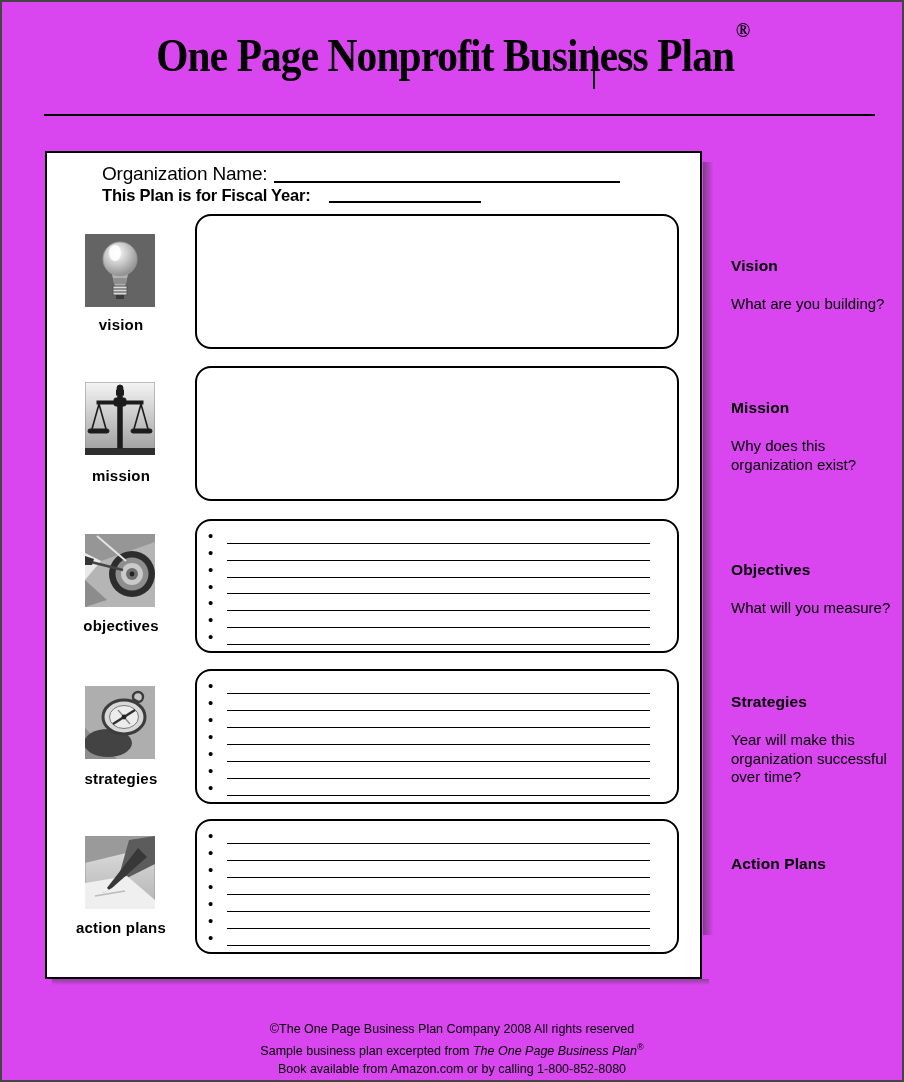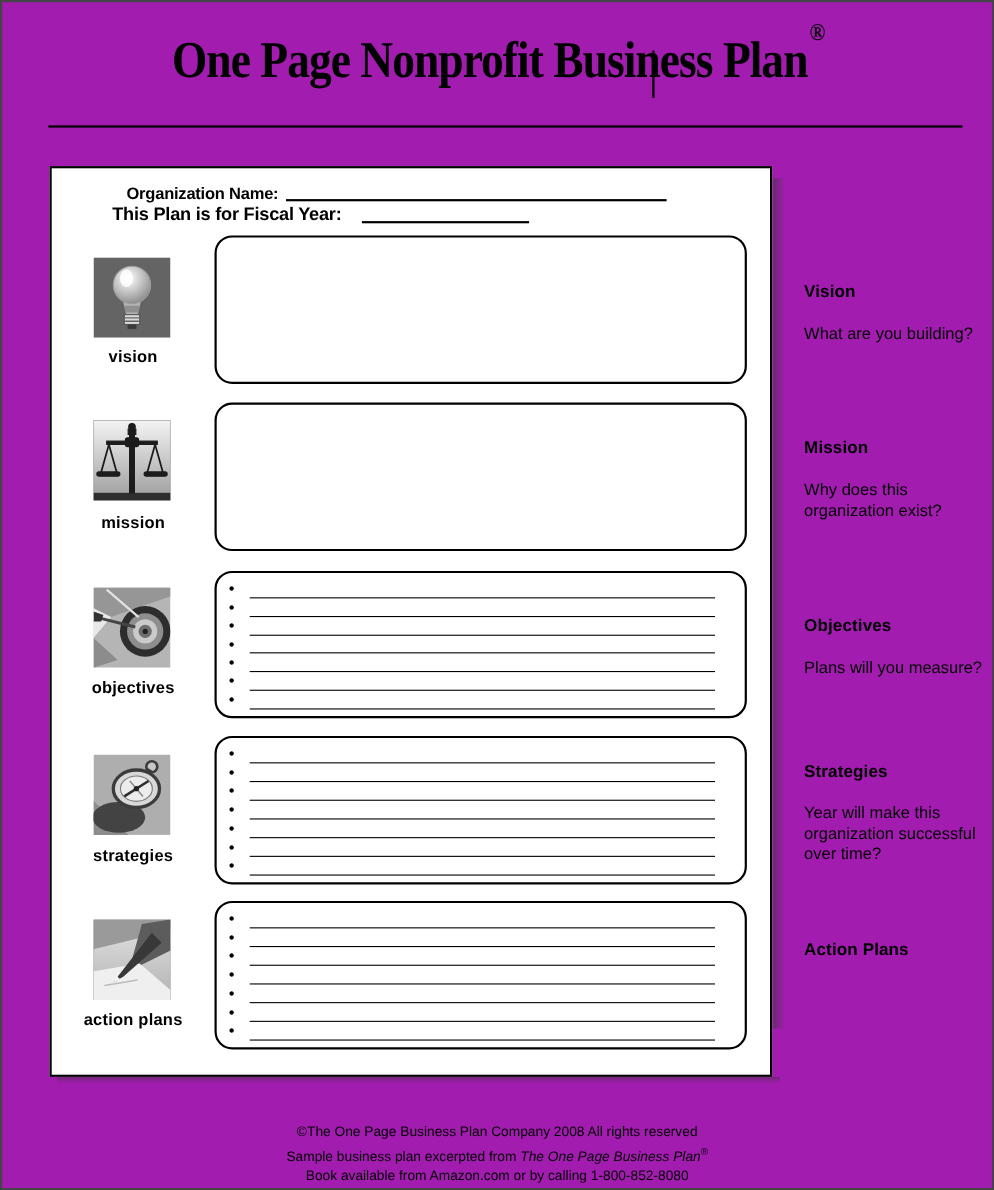--- a/index.html
+++ b/index.html
@@ -1,21 +1,21 @@
 <!DOCTYPE html>
 <html><head>
 <meta charset="utf-8">
 <style>
   * { margin:0; padding:0; box-sizing:border-box; }
   html,body { background:#fff; }
   body { font-family:"Liberation Sans", sans-serif; color:#000; }
 
   .page {
     position:relative; width:904px; height:1082px;
-    background:#a21caf; border:2px solid #454545; overflow:hidden;
+    background:#d946ef; border:2px solid #454545; overflow:hidden;
   }
 
   
   .title {
     position:absolute; top:26px; left:0; width:100%;
     text-align:center; font-family:"Liberation Serif", serif;
     font-weight:bold; font-size:47px; letter-spacing:-1px;
     transform:scaleX(0.88); transform-origin:50% 50%;
     white-space:nowrap;
   }
@@ -31,21 +31,21 @@
   .shadow-right {
     position:absolute; left:701px; top:160px; width:10px; height:773px;
     background:linear-gradient(90deg, rgba(55,55,55,0.55), rgba(55,55,55,0.04));
   }
   .shadow-bottom {
     position:absolute; left:50px; top:977px; width:657px; height:6px;
     background:linear-gradient(180deg, rgba(55,55,55,0.45), rgba(55,55,55,0.02));
   }
 
   .org-row { position:absolute; left:55px; top:8px; display:flex; align-items:flex-end; }
-  .org-row .lbl { font-weight:bold; font-size:15px; letter-spacing:-0.2px;margin-left:13px; }
+  .org-row .lbl { font-weight:normal; font-size:19px; letter-spacing:-0.2px; }
   .org-row .fill-line { width:346px; margin-left:7px; margin-bottom:2px; border-bottom:2px solid #000; height:22px; }
   .fy-row { position:absolute; left:55px; top:33px; display:flex; align-items:flex-end;gap:11px; }
   .fy-row .lbl { font-weight:bold; font-size:16.5px; letter-spacing:-0.2px; }
   .fy-row .fill-line { width:152px; margin-left:8px; margin-bottom:2px; border-bottom:2.5px solid #000; height:17px; }
 
   
   .icon-img { position:absolute; left:38px; width:70px; height:73px; display:block; }
   .icon-img svg { display:block; width:70px; height:73px; }
   .row-label { position:absolute; left:14px; width:120px; text-align:center;
                font-weight:bold; font-size:15px; letter-spacing:0.2px; }
@@ -297,21 +297,21 @@
   <div class="annot annot-vision">
     <h3>Vision</h3>
     <p>What are you building?</p>
   </div>
   <div class="annot annot-mission">
     <h3>Mission</h3>
     <p>Why does this organization exist?</p>
   </div>
   <div class="annot annot-objectives">
     <h3>Objectives</h3>
-    <p>Plans will you measure?</p>
+    <p>What will you measure?</p>
   </div>
   <div class="annot annot-strategies">
     <h3>Strategies</h3>
     <p>Year will make this organization successful over time?</p>
   </div>
   <div class="annot annot-action">
     <h3>Action Plans</h3>
   </div>
 
   <div class="footer">

